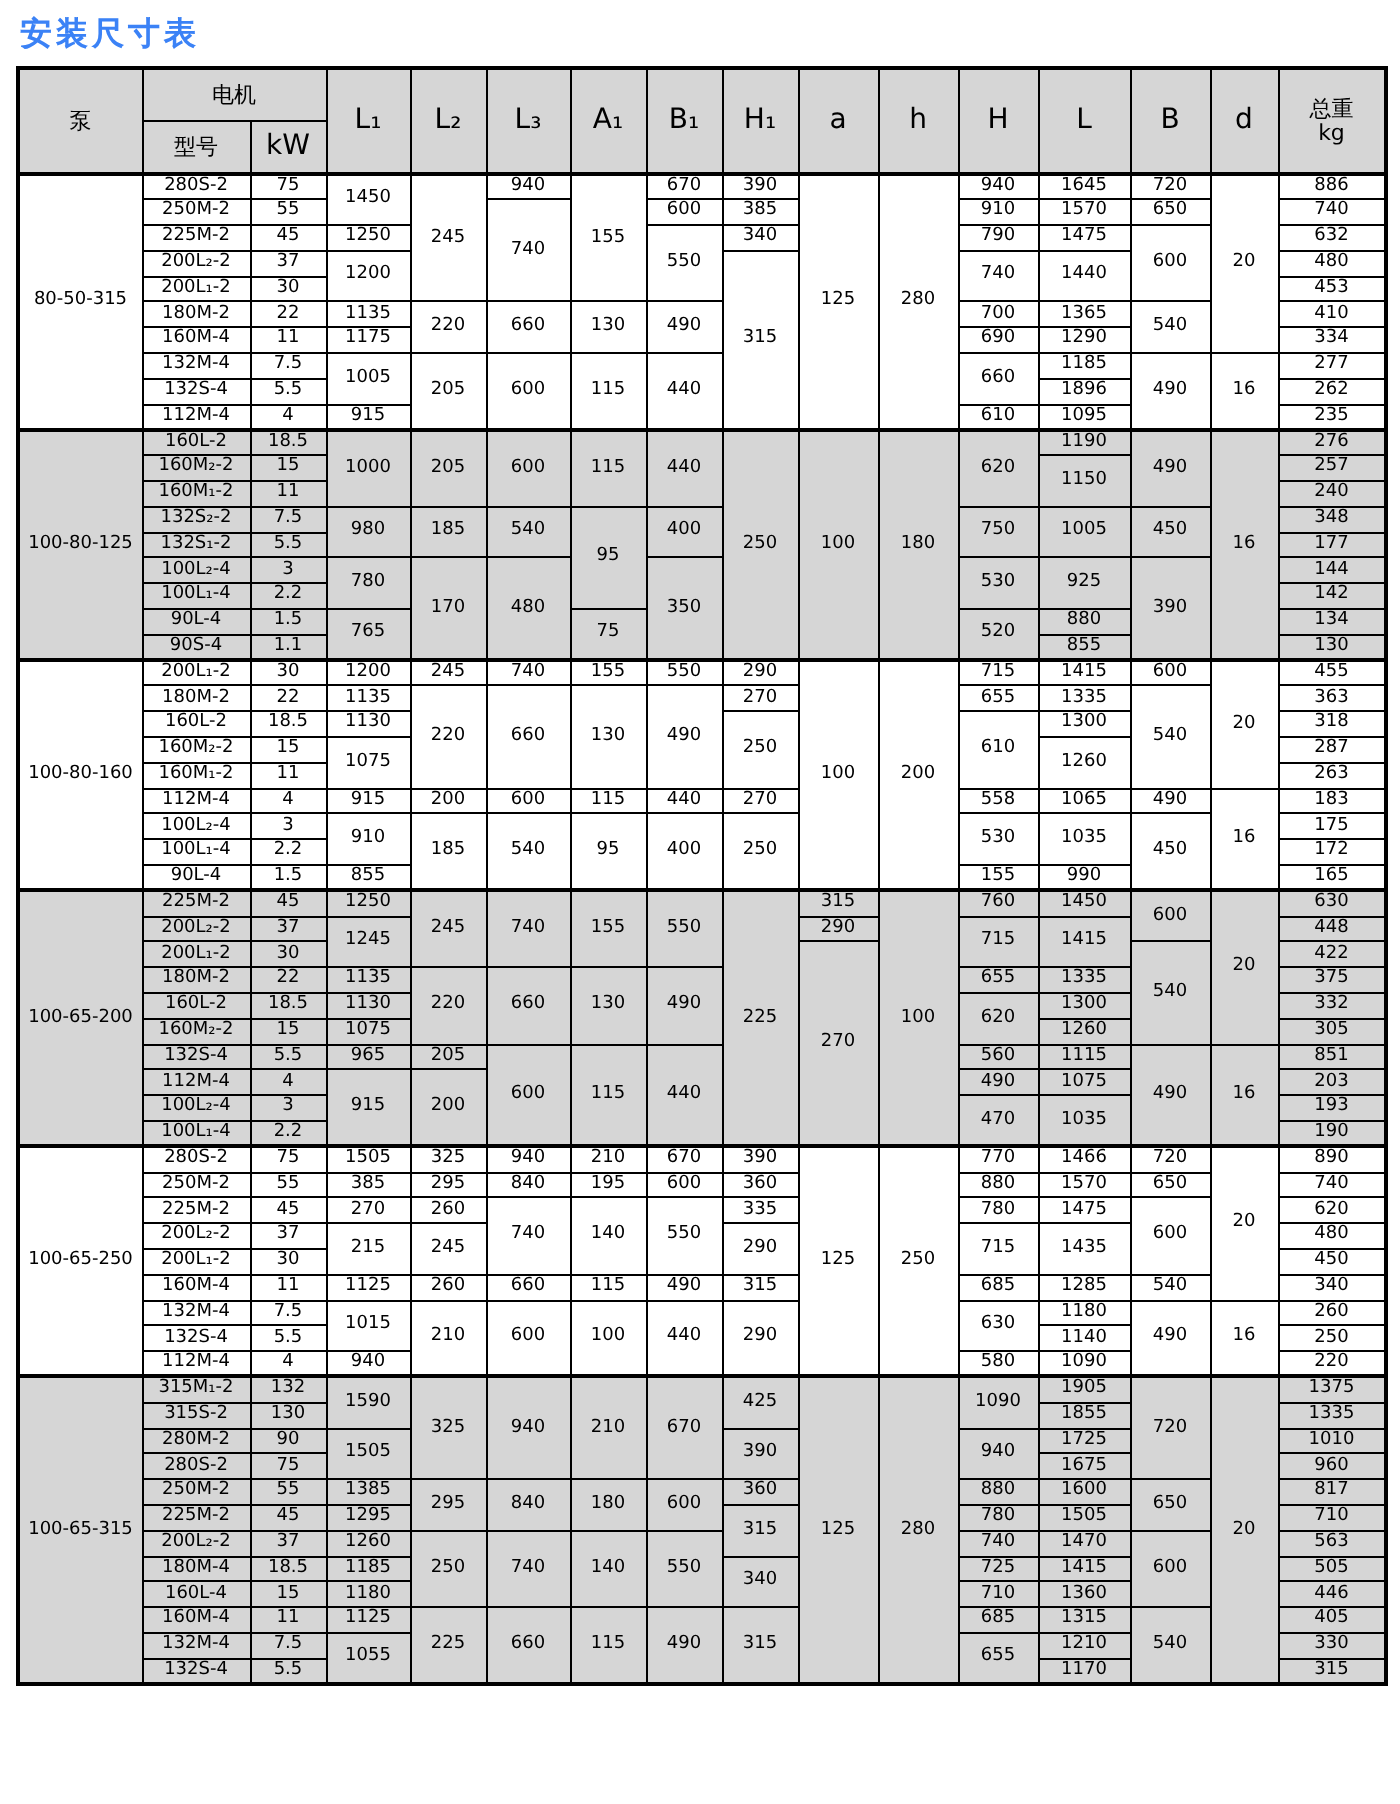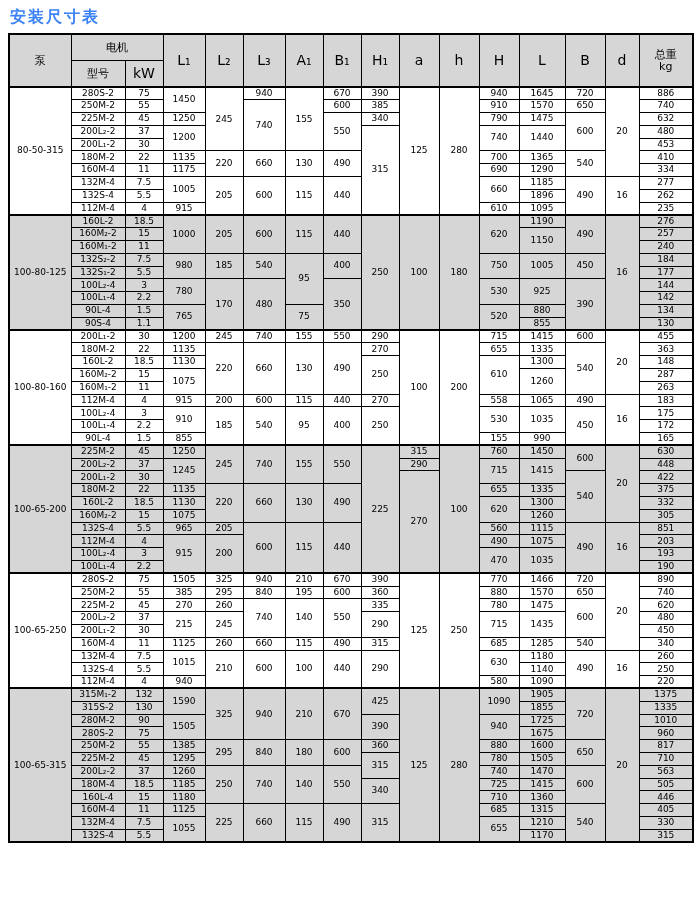--- a/index.html
+++ b/index.html
@@ -203,21 +203,21 @@
         <td class="shade">132S₂-2</td>
         <td class="shade">7.5</td>
         <td rowspan="2" class="shade">980</td>
         <td rowspan="2" class="shade">185</td>
         <td rowspan="2" class="shade">540</td>
         <td rowspan="4" class="shade">95</td>
         <td rowspan="2" class="shade">400</td>
         <td rowspan="2" class="shade">750</td>
         <td rowspan="2" class="shade">1005</td>
         <td rowspan="2" class="shade">450</td>
-        <td class="shade">184</td>
+        <td class="shade">348</td>
       </tr>
       <tr>
         <td class="shade">132S₁-2</td>
         <td class="shade">5.5</td>
         <td class="shade">177</td>
       </tr>
       <tr>
         <td class="shade">100L₂-4</td>
         <td class="shade">3</td>
         <td rowspan="2" class="shade">780</td>
@@ -281,21 +281,21 @@
         <td rowspan="4">540</td>
         <td>363</td>
       </tr>
       <tr>
         <td>160L-2</td>
         <td>18.5</td>
         <td>1130</td>
         <td rowspan="3">250</td>
         <td rowspan="3">610</td>
         <td>1300</td>
-        <td>148</td>
+        <td>318</td>
       </tr>
       <tr>
         <td>160M₂-2</td>
         <td>15</td>
         <td rowspan="2">1075</td>
         <td rowspan="2">1260</td>
         <td>287</td>
       </tr>
       <tr>
         <td>160M₁-2</td>

